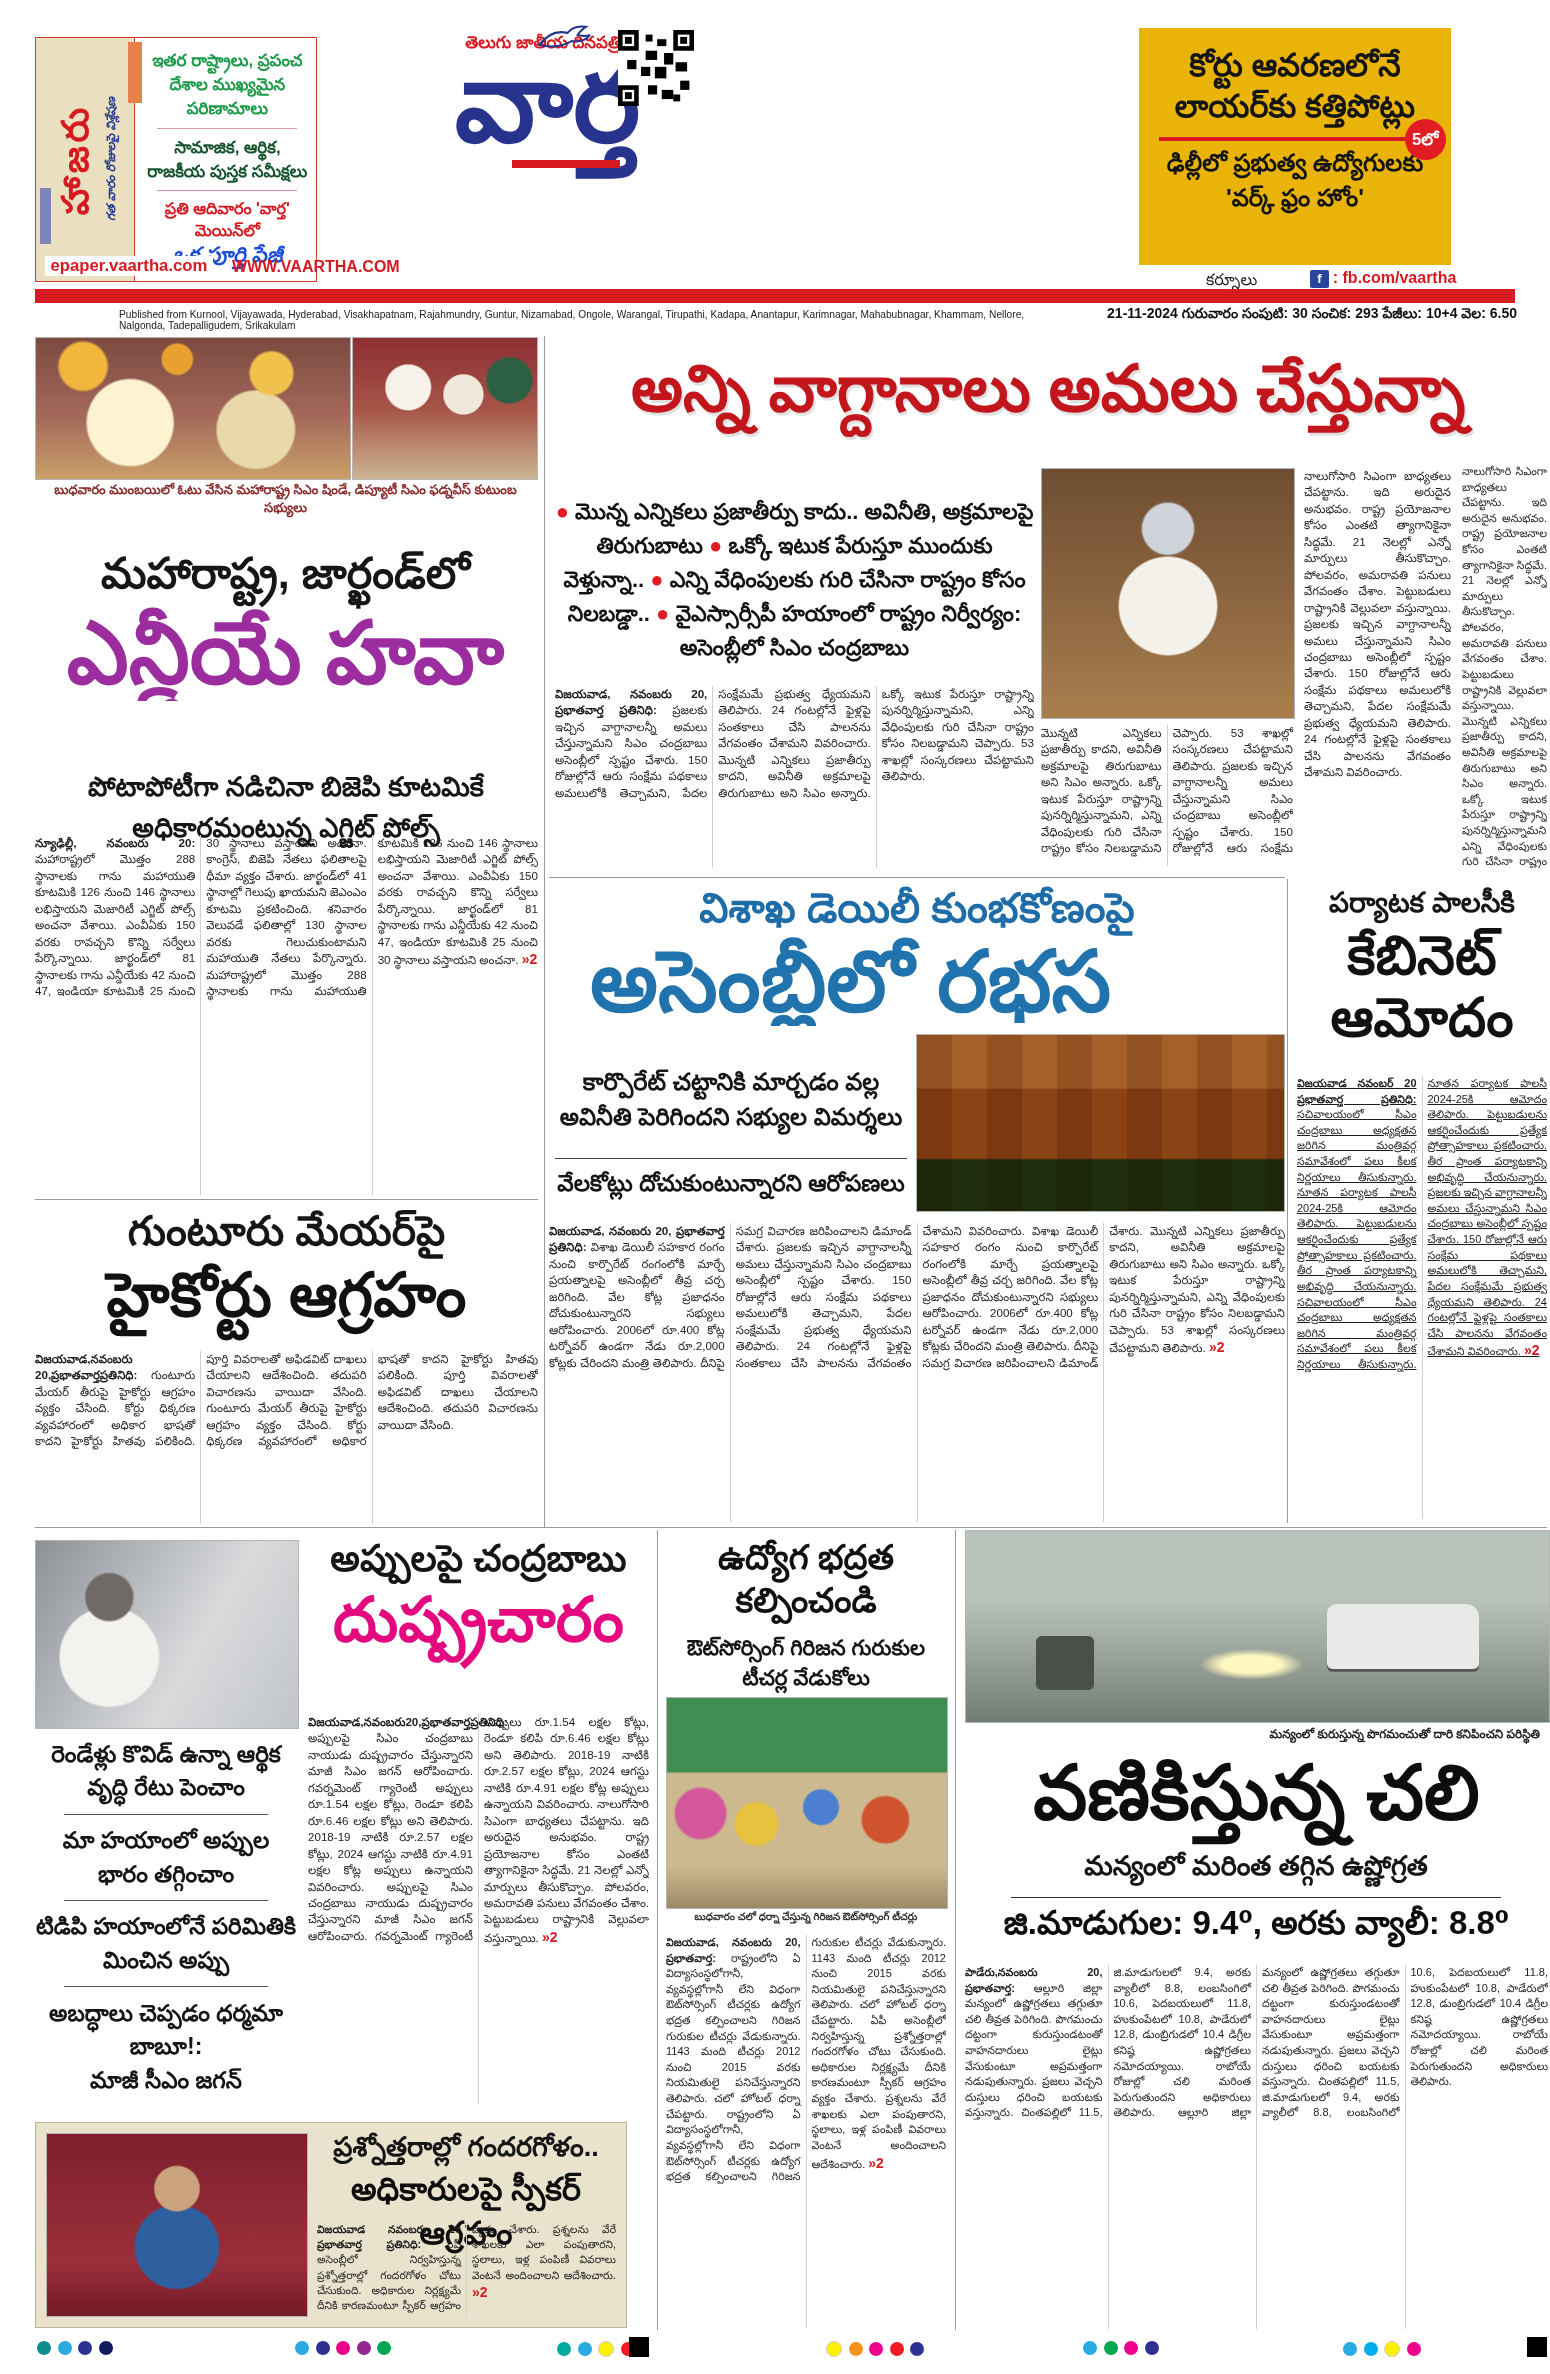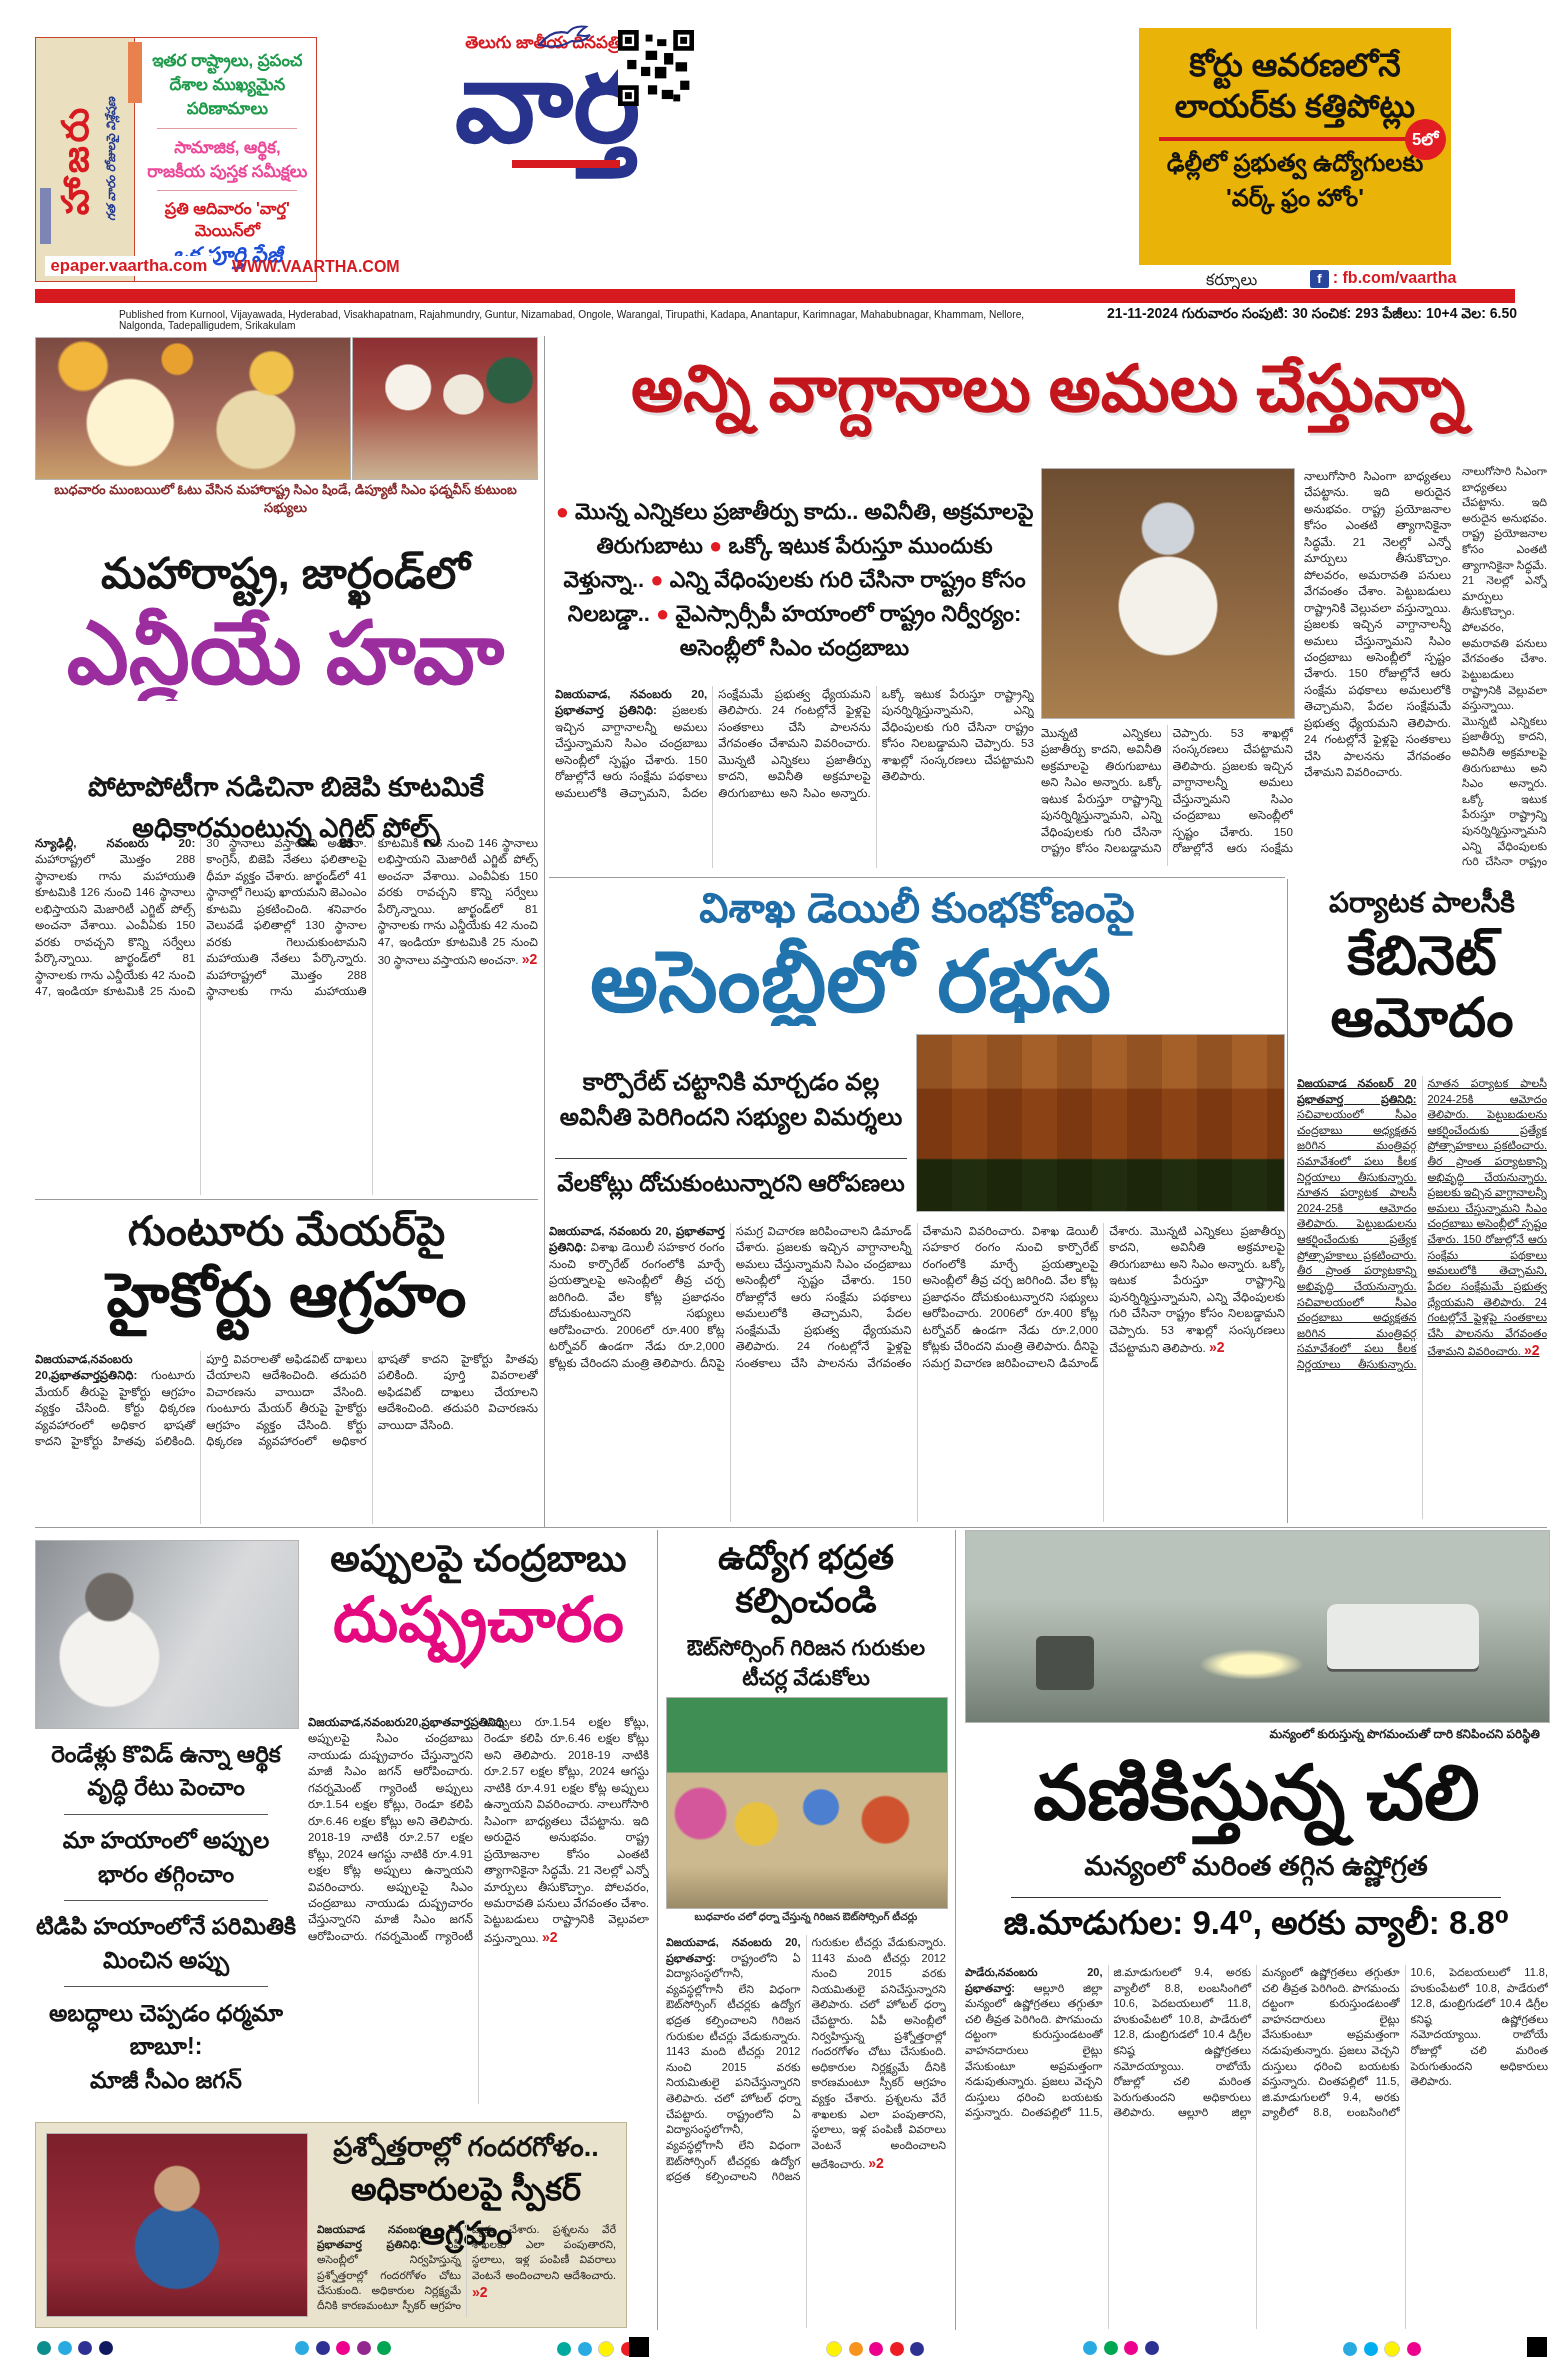--- a/index.html
+++ b/index.html
@@ -68,21 +68,21 @@
   <div class="abs" style="left:35px;top:37px;width:280px;height:243px;border:1.9px solid #c9402f;display:flex;background:#fff;">
     <div style="width:98px;background:#eadfbe;position:relative;display:flex;align-items:center;justify-content:center;">
       <span style="writing-mode:vertical-rl;transform:rotate(180deg);color:#d71920;font-weight:800;font-size:37px;letter-spacing:3.7px;">హాజరు</span>
       <span style="writing-mode:vertical-rl;transform:rotate(180deg);color:#223a8f;font-weight:bold;font-size:12px;font-style:italic;margin-left:1.9px;">గత వారం రోజులపై విశ్లేషణ</span>
       <span style="position:absolute;right:-8.3px;top:3.7px;width:14px;height:61px;background:#e8814d;"></span>
       <span style="position:absolute;left:3.7px;bottom:37px;width:11px;height:56px;background:#7d85b5;"></span>
     </div>
     <div style="flex:1;padding:11px 5.6px 5.6px 9.3px;text-align:center;border-left:1.9px solid #c9402f;">
       <div style="color:#1d9a4a;font-weight:bold;font-size:16.7px;line-height:1.45;">ఇతర రాష్ట్రాలు, ప్రపంచ దేశాల ముఖ్యమైన పరిణామాలు</div>
       <div style="height:0.9px;background:#e09aa0;margin:6.5px 13px;"></div>
-      <div style="color:#ec4899;font-weight:bold;font-size:16.7px;line-height:1.45;">సామాజిక, ఆర్థిక, రాజకీయ పుస్తక సమీక్షలు</div>
+      <div style="color:#14532d;font-weight:bold;font-size:16.7px;line-height:1.45;">సామాజిక, ఆర్థిక, రాజకీయ పుస్తక సమీక్షలు</div>
       <div style="height:0.9px;background:#e09aa0;margin:6.5px 13px;"></div>
       <div style="color:#d71920;font-weight:bold;font-size:16px;line-height:1.4;">ప్రతి ఆదివారం 'వార్త' మెయిన్‌లో</div>
       <div style="color:#1d4ed8;font-weight:800;font-size:21.3px;font-style:italic;">ఒక పూర్తి పేజీ</div>
     </div>
   </div>
 
   <div class="abs" style="left:45px;top:256px;font-size:16.7px;font-weight:800;color:#d71920;background:#fff;padding:0 5.6px;">epaper.vaartha.com</div>
   <div class="abs" style="left:232px;top:258px;font-size:16px;font-weight:800;color:#d71920;">WWW.VAARTHA.COM</div>
 
   <div class="abs c" style="left:390px;top:33px;width:315px;color:#d71920;font-size:16.7px;font-weight:bold;">తెలుగు జాతీయ దినపత్రిక</div>

